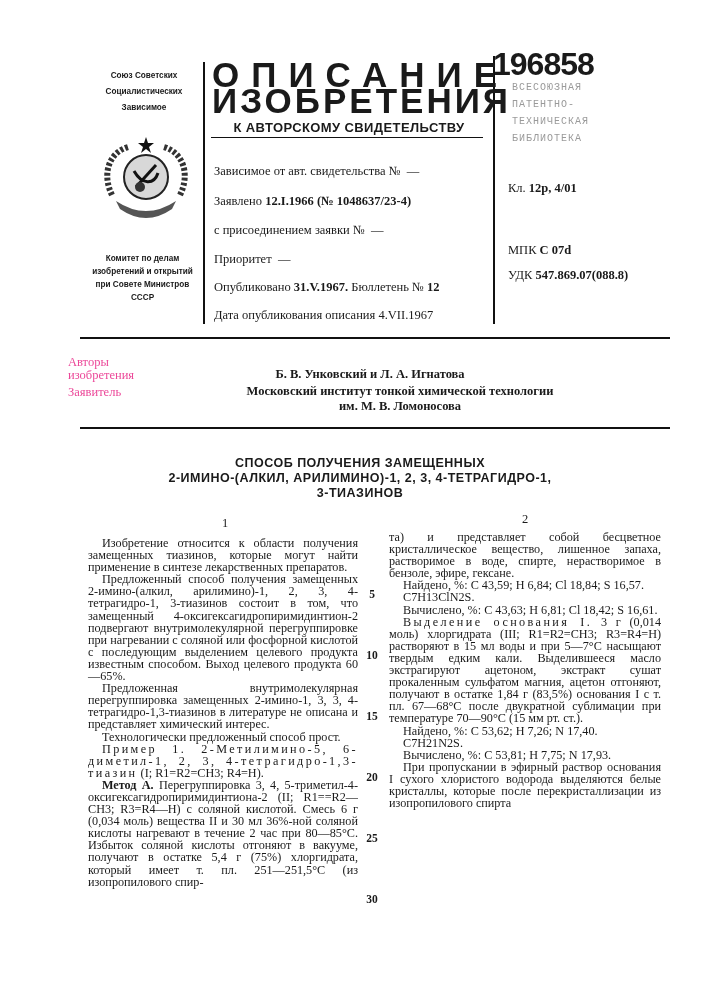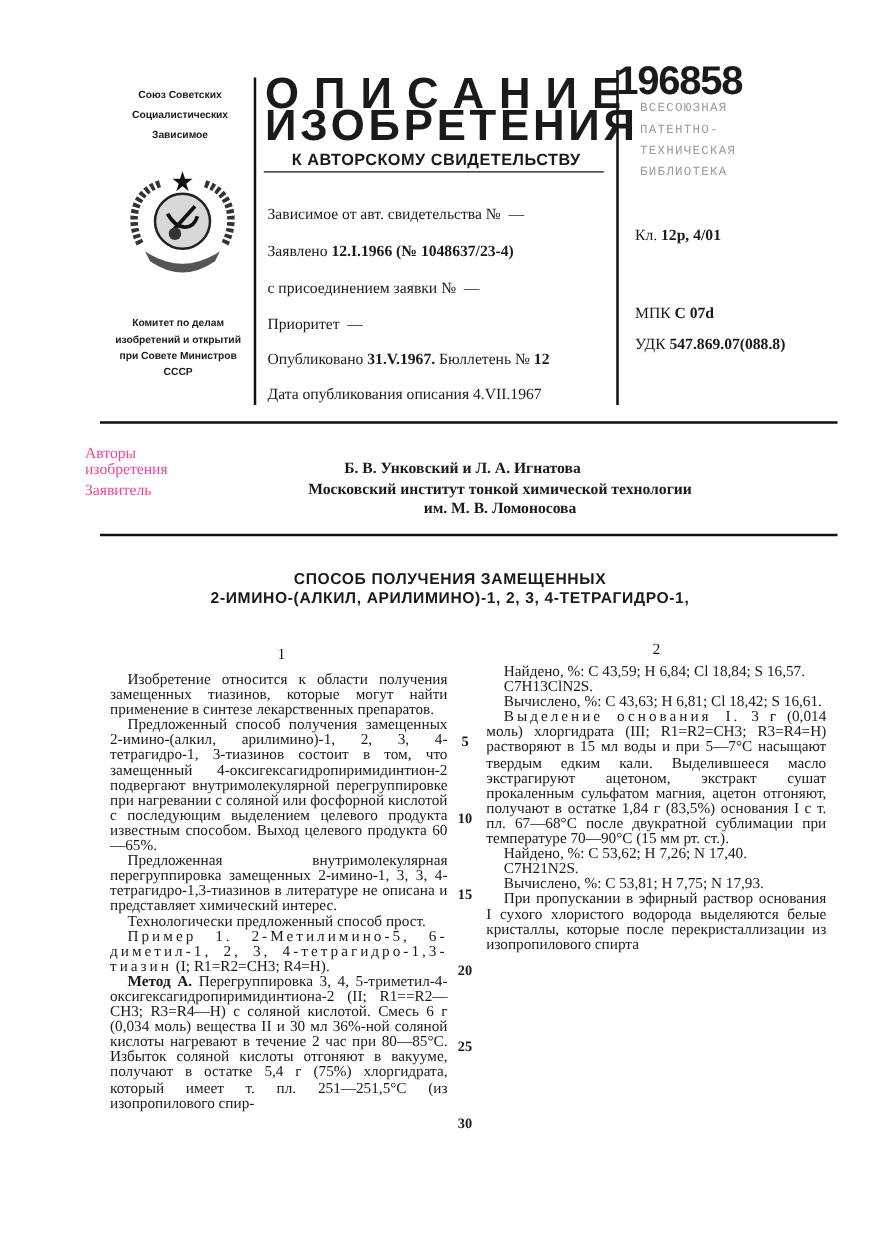--- a/index.html
+++ b/index.html
@@ -123,20 +123,21 @@
   <div>изобретения</div>
 </div>
 <div class="abs lbl" style="top:386px;">Заявитель</div>
 <div class="abs center-bold" style="left:200px; width:340px; top:367px;">Б. В. Унковский и Л. А. Игнатова</div>
 <div class="abs center-bold" style="left:200px; width:400px; top:384px;">Московский институт тонкой химической технологии</div>
 <div class="abs center-bold" style="left:200px; width:400px; top:399px;">им. М. В. Ломоносова</div>
 
 <div class="abs doc-title sans">
   <div>СПОСОБ ПОЛУЧЕНИЯ ЗАМЕЩЕННЫХ</div>
   <div>2-ИМИНО-(АЛКИЛ, АРИЛИМИНО)-1, 2, 3, 4-ТЕТРАГИДРО-1,</div>
+  <div>3-ТИАЗИНОВ</div>
 </div>
 
 <div class="abs colnum" style="left:222px; top:516px;">1</div>
 <div class="abs colnum" style="left:522px; top:512px;">2</div>
 
 <div class="abs linenum" style="left:362px; top:588px;">5</div>
 <div class="abs linenum" style="left:362px; top:649px;">10</div>
 <div class="abs linenum" style="left:362px; top:710px;">15</div>
 <div class="abs linenum" style="left:362px; top:771px;">20</div>
 <div class="abs linenum" style="left:362px; top:832px;">25</div>
@@ -145,20 +146,21 @@
 <div class="abs col" style="left:88px; top:537px; width:270px;">
   <p>Изобретение относится к области получения замещенных тиазинов, которые могут найти применение в синтезе лекарственных препаратов.</p>
   <p>Предложенный способ получения замещенных 2-имино-(алкил, арилимино)-1, 2, 3, 4-тетрагидро-1, 3-тиазинов состоит в том, что замещенный 4-оксигексагидропиримидинтион-2 подвергают внутримолекулярной перегруппировке при нагревании с соляной или фосфорной кислотой с последующим выделением целевого продукта известным способом. Выход целевого продукта 60—65%.</p>
   <p>Предложенная внутримолекулярная перегруппировка замещенных 2-имино-1, 3, 3, 4-тетрагидро-1,3-тиазинов в литературе не описана и представляет химический интерес.</p>
   <p>Технологически предложенный способ прост.</p>
   <p><span class="spaced">Пример 1. 2-Метилимино-5, 6-диметил-1, 2, 3, 4-тетрагидро-1,3-тиазин</span> <span>(I; R1=R2=CH3; R4=H).</span></p>
   <p><b>Метод А.</b> <span>Перегруппировка 3, 4, 5-триметил-4-оксигексагидропиримидинтиона-2 (II; R1==R2—CH3; R3=R4—H) с соляной кислотой. Смесь 6 г (0,034 моль) вещества II и 30 мл 36%-ной соляной кислоты нагревают в течение 2 час при 80—85°С. Избыток соляной кислоты отгоняют в вакууме, получают в остатке 5,4 г (75%) хлоргидрата, который имеет т. пл. 251—251,5°С (из изопропилового спир-</span></p>
 </div>
 
 <div class="abs col" style="left:389px; top:531px; width:272px;">
+  <p class="noind">та) и представляет собой бесцветное кристаллическое вещество, лишенное запаха, растворимое в воде, спирте, нерастворимое в бензоле, эфире, гексане.</p>
   <p>Найдено, %: С 43,59; Н 6,84; Cl 18,84; S 16,57.</p>
   <p>C7H13ClN2S.</p>
   <p>Вычислено, %: С 43,63; Н 6,81; Cl 18,42; S 16,61.</p>
   <p><span class="spaced">Выделение основания I.</span> <span>3 г (0,014 моль) хлоргидрата (III; R1=R2=CH3; R3=R4=H) растворяют в 15 мл воды и при 5—7°С насыщают твердым едким кали. Выделившееся масло экстрагируют ацетоном, экстракт сушат прокаленным сульфатом магния, ацетон отгоняют, получают в остатке 1,84 г (83,5%) основания I с т. пл. 67—68°С после двукратной сублимации при температуре 70—90°С (15 мм рт. ст.).</span></p>
   <p>Найдено, %: С 53,62; Н 7,26; N 17,40.</p>
   <p>C7H21N2S.</p>
   <p>Вычислено, %: С 53,81; Н 7,75; N 17,93.</p>
   <p>При пропускании в эфирный раствор основания I сухого хлористого водорода выделяются белые кристаллы, которые после перекристаллизации из изопропилового спирта</p>
 </div>
 

